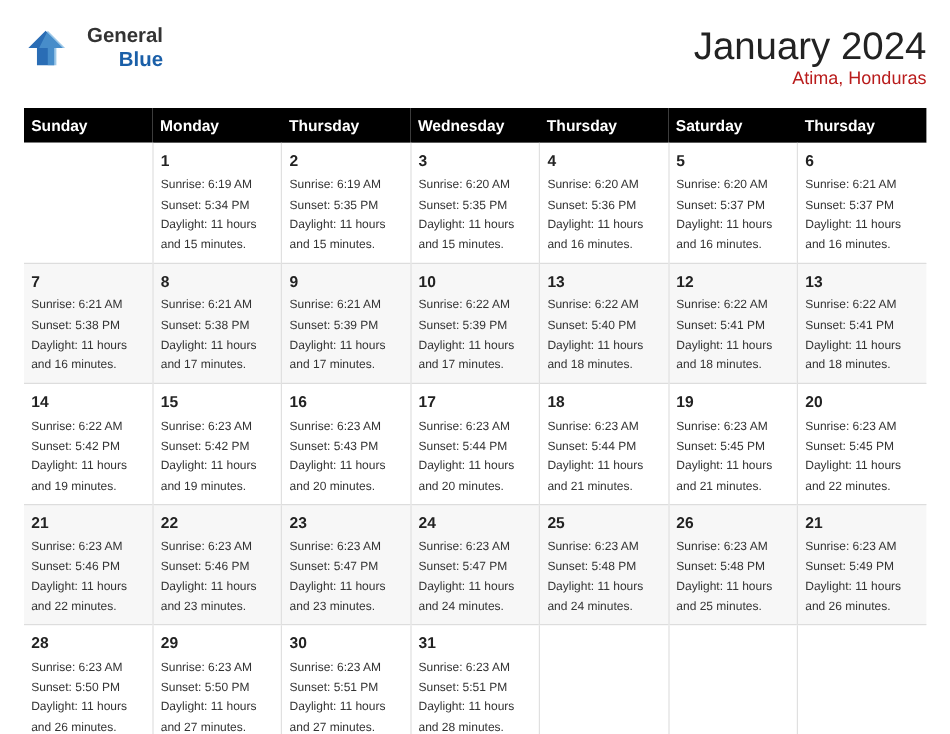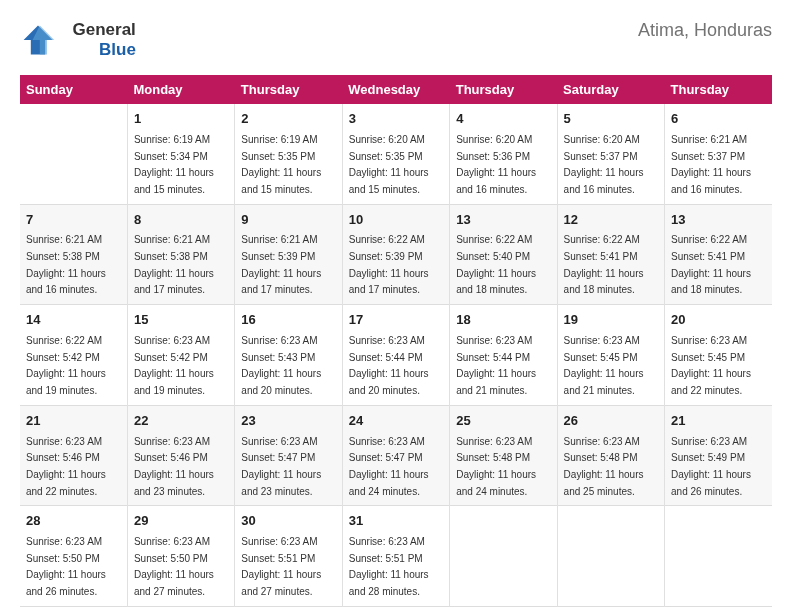--- a/index.html
+++ b/index.html
@@ -28,30 +28,30 @@
     }
     .title-block {
       text-align: right;
     }
     .month-year {
       font-size: 32px;
       font-weight: normal;
       color: #222;
     }
     .location {
-      font-size: 18px;
-      color: #737373;
+      font-size: 15px;
+      color: #b91c1c;
     }
     table {
       width: 100%;
       border-collapse: collapse;
       font-size: 11.5px;
     }
     thead th {
-      background-color: #be185d;
+      background-color: #000000;
       color: #fff;
       padding: 7px 6px;
       text-align: left;
       font-size: 13px;
       font-weight: bold;
     }
     tbody tr {
       border-bottom: 1px solid #ddd;
     }
     tbody td {
@@ -88,20 +88,21 @@
       <polygon points="22,4 38,20 30,20 30,36 22,36 22,20 14,20" fill="#5ba3d9" opacity="0.6"></polygon>
     </svg>
     <div>
       <div style="font-size:17px; font-weight:bold; line-height:1.15;">
         <span style="color:#333;">General</span><br>
         <span style="color:#1a5fa8;margin-left:39px;">Blue</span>
       </div>
     </div>
   </div>
   <div class="title-block">
+    <div class="month-year">January 2024</div>
     <div class="location">Atima, Honduras</div>
   </div>
 </div>
 
 <table>
   <thead>
     <tr>
       <th>Sunday</th>
       <th>Monday</th>
       <th>Thursday</th>

